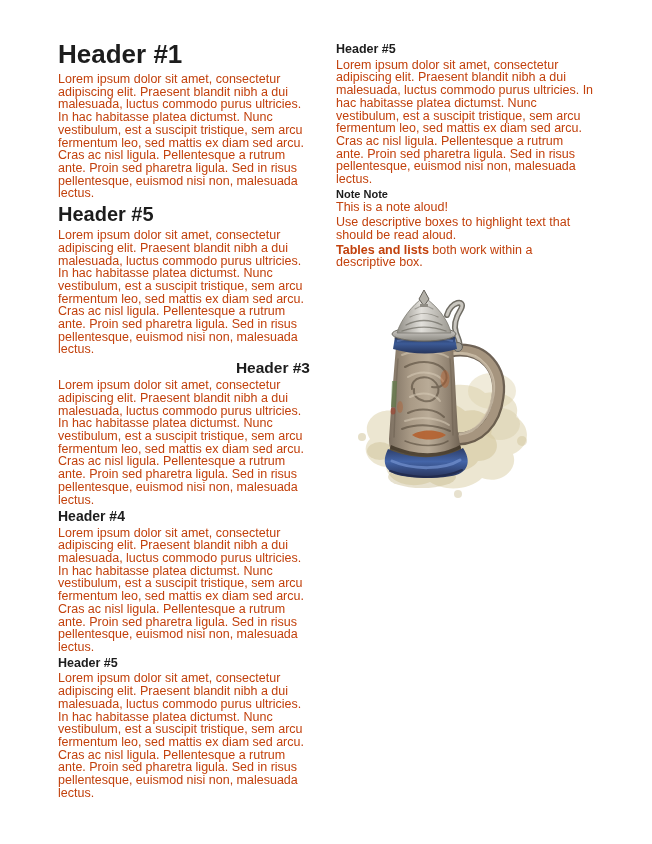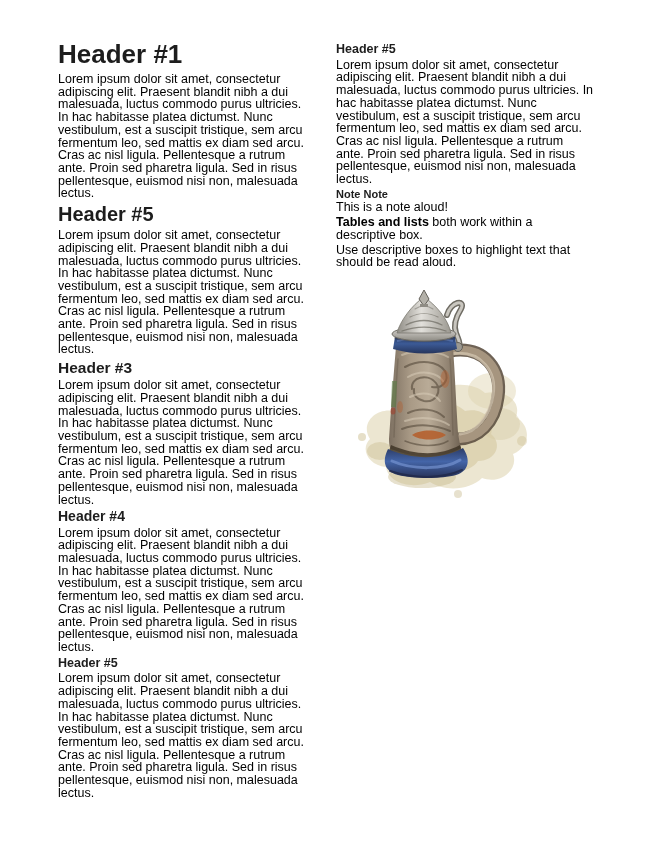--- a/index.html
+++ b/index.html
@@ -17,27 +17,27 @@
     padding: 40px 58px 0 58px;
     gap: 26px;
   }
   .col { flex: 0 0 auto; }
   .col-left  { width: 252px; }
   .col-right { width: 258px; }
 
   p.body-text {
     font-size: 12.5px;
     line-height: 12.7px;
-    color: #000000;
+    color: #c2410c;
     margin: 0 0 2px 0;
   }
   h1, h2, h3, h4, h5, h6 { color: #1d1d1d; font-weight: 700; }
   h1 { font-size: 26px;   line-height: 1.08; margin: 0 0 5px 0; }
   h2 { font-size: 20px;   line-height: 1.1;  margin: 3px 0 4px 0; }
-  h3 { font-size: 15.5px; line-height: 1.1;  margin: 3px 0 3px 0; }
+  h3 { font-size: 15.5px; line-height: 1.1;  margin: 3px 0 3px 0; text-align: right; }
   h4 { font-size: 14px; line-height: 1.1;  margin: 3px 0 2px 0; }
   h5 { font-size: 12.5px; line-height: 1.1;  margin: 3px 0 2px 0; }
   h6 { font-size: 11px;   line-height: 1.15; margin: 2px 0 1px 0; }
   .bold-lead { font-weight: 700; }
 
   figure.stein { margin: 20px 0 0 14px; width: 192px; height: 212px; }
   figure.stein svg { display: block; }
 </style>
 </head>
 <body>
@@ -62,23 +62,23 @@
       <p class="body-text">Lorem ipsum dolor sit amet, consectetur adipiscing elit. Praesent blandit nibh a dui malesuada, luctus commodo purus ultricies. In hac habitasse platea dictumst. Nunc vestibulum, est a suscipit tristique, sem arcu fermentum leo, sed mattis ex diam sed arcu. Cras ac nisl ligula. Pellentesque a rutrum ante. Proin sed pharetra ligula. Sed in risus pellentesque, euismod nisi non, malesuada lectus.</p>
     </div>
 
     <div class="col col-right">
       <h5>Header #5</h5>
       <p class="body-text">Lorem ipsum dolor sit amet, consectetur adipiscing elit. Praesent blandit nibh a dui malesuada, luctus commodo purus ultricies. In hac habitasse platea dictumst. Nunc vestibulum, est a suscipit tristique, sem arcu fermentum leo, sed mattis ex diam sed arcu. Cras ac nisl ligula. Pellentesque a rutrum ante. Proin sed pharetra ligula. Sed in risus pellentesque, euismod nisi non, malesuada lectus.</p>
 
       <h6>Note Note</h6>
       <p class="body-text">This is a note aloud!</p>
 
+      <p class="body-text">Use descriptive boxes to highlight text that should be read aloud.</p>
+
       <p class="body-text"><span class="bold-lead">Tables and lists</span><span> both work within a descriptive box.</span></p>
-
-      <p class="body-text">Use descriptive boxes to highlight text that should be read aloud.</p>
 
       <figure class="stein">
         <svg width="192" height="212" viewBox="0 0 192 212" xmlns="http://www.w3.org/2000/svg">
           <defs>
             <linearGradient id="bodyGrad" x1="0" y1="0" x2="1" y2="0">
               <stop offset="0" stop-color="#7d7061"></stop>
               <stop offset="0.3" stop-color="#a99a86"></stop>
               <stop offset="0.55" stop-color="#b9ab97"></stop>
               <stop offset="0.85" stop-color="#8d7f6e"></stop>
               <stop offset="1" stop-color="#6f6253"></stop>

